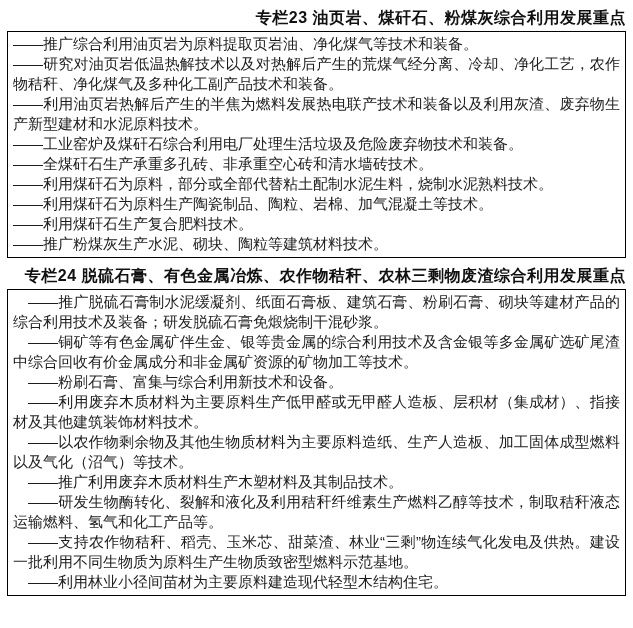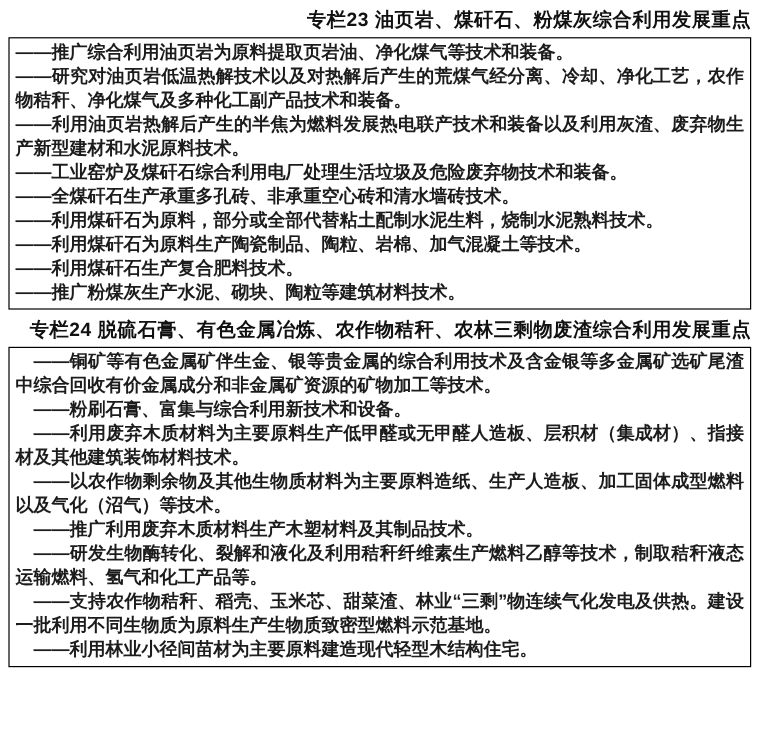--- a/index.html
+++ b/index.html
@@ -32,21 +32,20 @@
     padding: 2px 5px 3px 5px;
     box-sizing: border-box;
     background: #ffffff;
   }
   .panel-box p {
     margin: 0;
     font-size: 15px;
     line-height: 20px;
     text-align: justify;
     word-break: break-all;
-    font-weight: bold;
   }
   .box-23 p {
     text-indent: 0;
   }
   .box-24 p {
     text-indent: 15px;
   }
   .section-gap {
     height: 6px;
   }
@@ -69,20 +68,21 @@
       <p>——利用煤矸石生产复合肥料技术。</p>
       <p>——推广粉煤灰生产水泥、砌块、陶粒等建筑材料技术。</p>
     </div>
   </div>
 
   <div class="section-gap"></div>
 
   <div class="section">
     <div class="panel-title">专栏24 脱硫石膏、有色金属冶炼、农作物秸秆、农林三剩物废渣综合利用发展重点</div>
     <div class="panel-box box-24">
+      <p>——推广脱硫石膏制水泥缓凝剂、纸面石膏板、建筑石膏、粉刷石膏、砌块等建材产品的综合利用技术及装备；研发脱硫石膏免煅烧制干混砂浆。</p>
       <p>——铜矿等有色金属矿伴生金、银等贵金属的综合利用技术及含金银等多金属矿选矿尾渣中综合回收有价金属成分和非金属矿资源的矿物加工等技术。</p>
       <p>——粉刷石膏、富集与综合利用新技术和设备。</p>
       <p>——利用废弃木质材料为主要原料生产低甲醛或无甲醛人造板、层积材（集成材）、指接材及其他建筑装饰材料技术。</p>
       <p>——以农作物剩余物及其他生物质材料为主要原料造纸、生产人造板、加工固体成型燃料以及气化（沼气）等技术。</p>
       <p>——推广利用废弃木质材料生产木塑材料及其制品技术。</p>
       <p>——研发生物酶转化、裂解和液化及利用秸秆纤维素生产燃料乙醇等技术，制取秸秆液态运输燃料、氢气和化工产品等。</p>
       <p>——支持农作物秸秆、稻壳、玉米芯、甜菜渣、林业“三剩”物连续气化发电及供热。建设一批利用不同生物质为原料生产生物质致密型燃料示范基地。</p>
       <p>——利用林业小径间苗材为主要原料建造现代轻型木结构住宅。</p>
     </div>
   </div>

